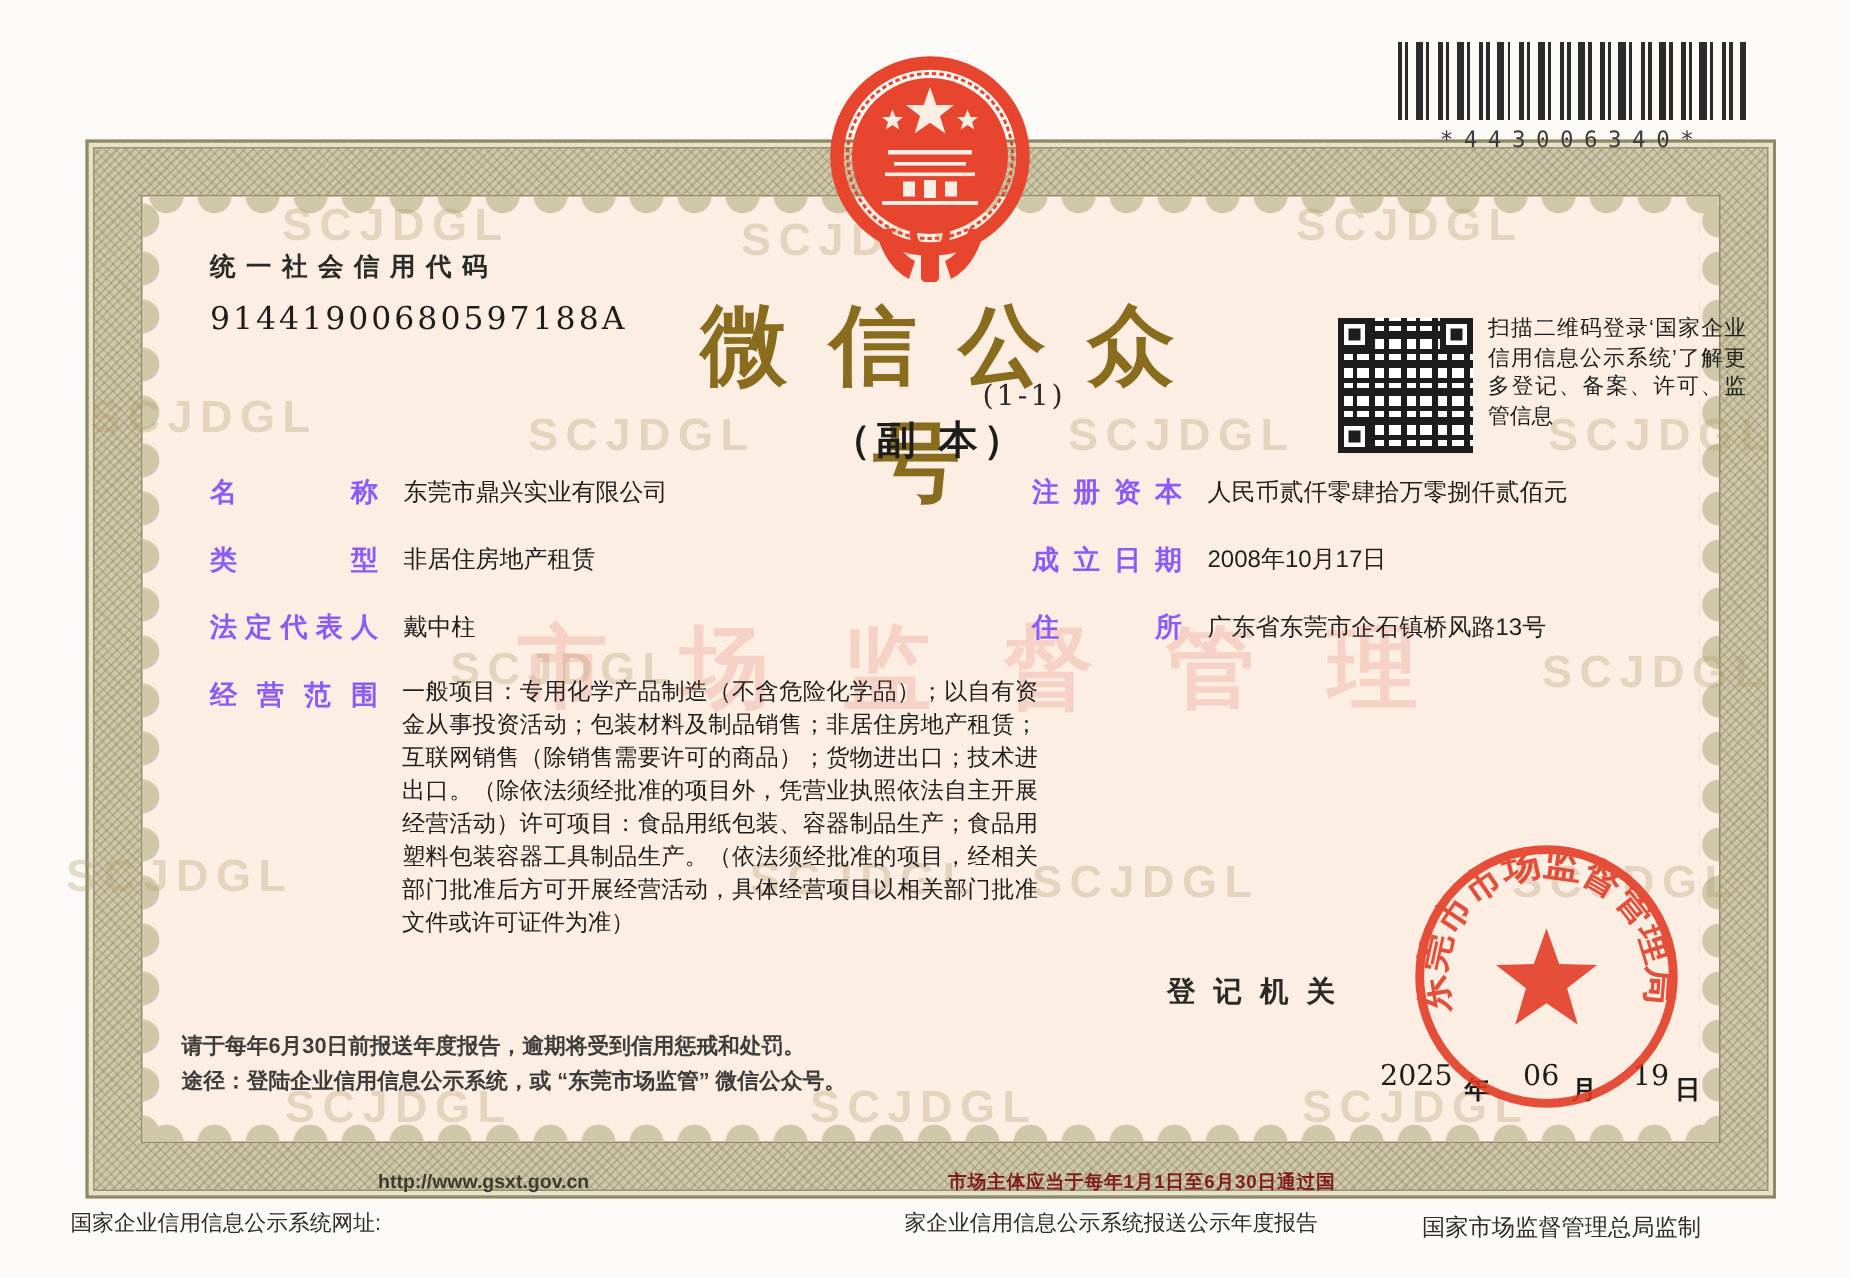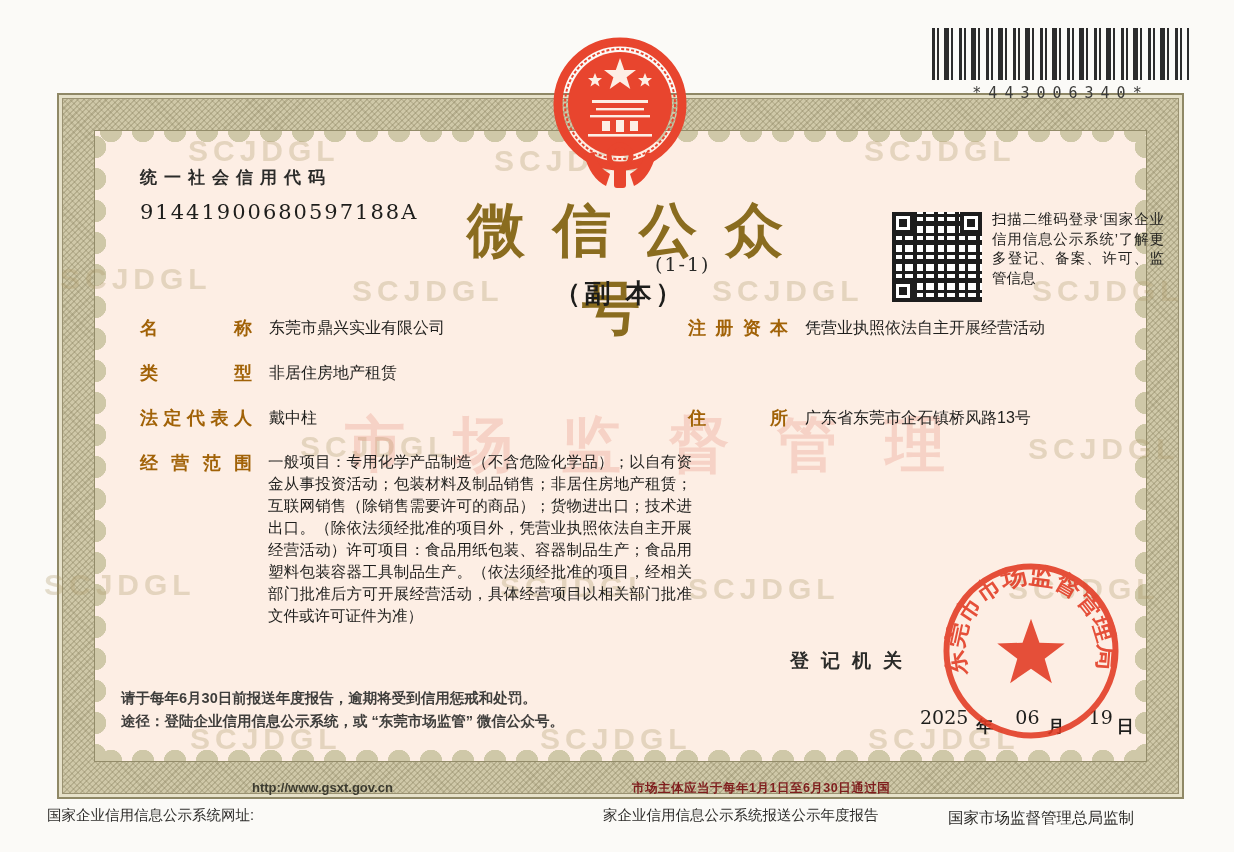--- a/index.html
+++ b/index.html
@@ -41,21 +41,21 @@
   .wm {
     position:absolute; z-index:2; font-weight:bold; font-size:30px; letter-spacing:5px;
     color:rgba(173,153,103,.30); white-space:nowrap;
   }
   .wm-center {
     position:absolute; left:345px; top:405px; z-index:2; font-weight:bold;
     font-size:60px; letter-spacing:48px; white-space:nowrap;
     color:rgba(226,128,106,.25);
   }
   
-  .barcode { position:absolute; left:932px; top:28px; width:257px; z-index:3; text-align:center; }
+  .barcode { position:absolute; left:932px; top:28px; width:232px; z-index:3; text-align:center; }
   .barcode-bars {
     height:52px; background:
       repeating-linear-gradient(90deg, #2c2c2c 0 3px, #fbfaf7 3px 5px, #2c2c2c 5px 7px,
         #fbfaf7 7px 12px, #2c2c2c 12px 17px, #fbfaf7 17px 19px, #2c2c2c 19px 21px, #fbfaf7 21px 27px);
   }
   .barcode-text { margin-top:4px; font-family:"DejaVu Sans Mono", monospace; font-size:15px; letter-spacing:7px; color:#3a3a38; }
   .emblem { position:absolute; left:546px; top:28px; z-index:4; }
   
   .credit { position:absolute; left:140px; top:166px; z-index:3; }
   .credit-label { font-weight:bold; font-size:17px; letter-spacing:7px; color:#2b2b29; }
@@ -71,27 +71,27 @@
       repeating-linear-gradient(0deg, #1d1d1d 0 5px, rgba(0,0,0,0) 5px 9px, #1d1d1d 9px 12px, rgba(0,0,0,0) 12px 19px),
       repeating-linear-gradient(90deg, #1d1d1d 0 4px, rgba(0,0,0,0) 4px 10px, #1d1d1d 10px 13px, rgba(0,0,0,0) 13px 21px);
   }
   .finder { position:absolute; width:22px; height:22px; border:4px solid #1d1d1d; background:#fff; }
   .finder::after { content:""; position:absolute; left:3px; top:3px; width:8px; height:8px; background:#1d1d1d; }
   .f-tl { left:0; top:0; } .f-tr { right:0; top:0; } .f-bl { left:0; bottom:0; }
   .qr-caption { position:absolute; left:992px; top:210px; width:172px; z-index:3;
     font-size:14.5px; line-height:1.35; font-weight:500; color:#1e1e1c; text-align:justify; }
   
   .row { position:absolute; display:flex; align-items:flex-start; z-index:3; }
-  .flabel { font-weight:bold; font-size:18px; color:#a16207; text-align:justify; text-align-last:justify; flex:none; }
+  .flabel { font-weight:bold; font-size:18px; color:#8b5cf6; text-align:justify; text-align-last:justify; flex:none; }
   .flabel.w112 { width:112px; } .flabel.w100 { width:100px; }
   .fvalue { font-size:16px; color:#1f1f1d; margin-left:17px; padding-top:2px; }
   .scope-value { position:absolute; left:268px; top:451px; width:424px; z-index:3;
     font-size:15.5px; line-height:1.42; color:#1f1f1d; text-align:justify; }
   
-  .reg-label { position:absolute; left:778px; top:648px; z-index:3; font-weight:bold; font-size:19px; letter-spacing:12px; color:#2b2b29;margin-left:12px; }
+  .reg-label { position:absolute; left:778px; top:648px; z-index:3; font-weight:bold; font-size:19px; letter-spacing:12px; color:#2b2b29; }
   .date-row { position:absolute; left:908px; top:706px; z-index:4; display:flex; align-items:flex-start; color:#1d1d1b;text-align:right; }
   .date-num { font-family:"DejaVu Serif", serif; font-size:19px; }
   .date-unit { font-size:17px; font-weight:600; margin-top:9px; }
   .d-y { margin-left:12px; } .d-m { margin-left:22px; } .d-d { margin-left:24px; }
   .u-y { margin-left:8px; } .u-m { margin-left:8px; } .u-d { margin-left:4px; }
   .stamp { position:absolute; left:938px; top:558px; z-index:5; opacity:.88; }
   
   .notes { position:absolute; left:121px; top:687px; z-index:3; font-weight:bold; font-size:14.5px; line-height:1.58; color:#3f3e3c; }
   .band-url { position:absolute; left:252px; top:780px; z-index:3; font-weight:bold; font-size:13px; color:#3c3b30; }
   .band-right { position:absolute; left:632px; top:780px; z-index:3; font-weight:bold; font-size:12.5px; color:#7f1d1d; letter-spacing:.5px; }
@@ -191,21 +191,25 @@
     <span class="flabel w112">类型</span>
     <span class="fvalue">非居住房地产租赁</span>
   </div>
   <div class="row" style="left:140px; top:406px;">
     <span class="flabel w112">法定代表人</span>
     <span class="fvalue">戴中柱</span>
   </div>
 
   <div class="row" style="left:688px; top:316px;">
     <span class="flabel w100">注册资本</span>
-    <span class="fvalue">凭营业执照依法自主开展经营活动</span>
+    <span class="fvalue">人民币贰仟零肆拾万零捌仟贰佰元</span>
+  </div>
+  <div class="row" style="left:688px; top:361px;">
+    <span class="flabel w100">成立日期</span>
+    <span class="fvalue">2008年10月17日</span>
   </div>
   <div class="row" style="left:688px; top:406px;">
     <span class="flabel w100">住所</span>
     <span class="fvalue">广东省东莞市企石镇桥风路13号</span>
   </div>
 
   <div class="row" style="left:140px; top:451px;">
     <span class="flabel w112">经营范围</span>
   </div>
   <div class="scope-value">一般项目：专用化学产品制造（不含危险化学品）；以自有资金从事投资活动；包装材料及制品销售；非居住房地产租赁；互联网销售（除销售需要许可的商品）；货物进出口；技术进出口。（除依法须经批准的项目外，凭营业执照依法自主开展经营活动）许可项目：食品用纸包装、容器制品生产；食品用塑料包装容器工具制品生产。（依法须经批准的项目，经相关部门批准后方可开展经营活动，具体经营项目以相关部门批准文件或许可证件为准）</div>

